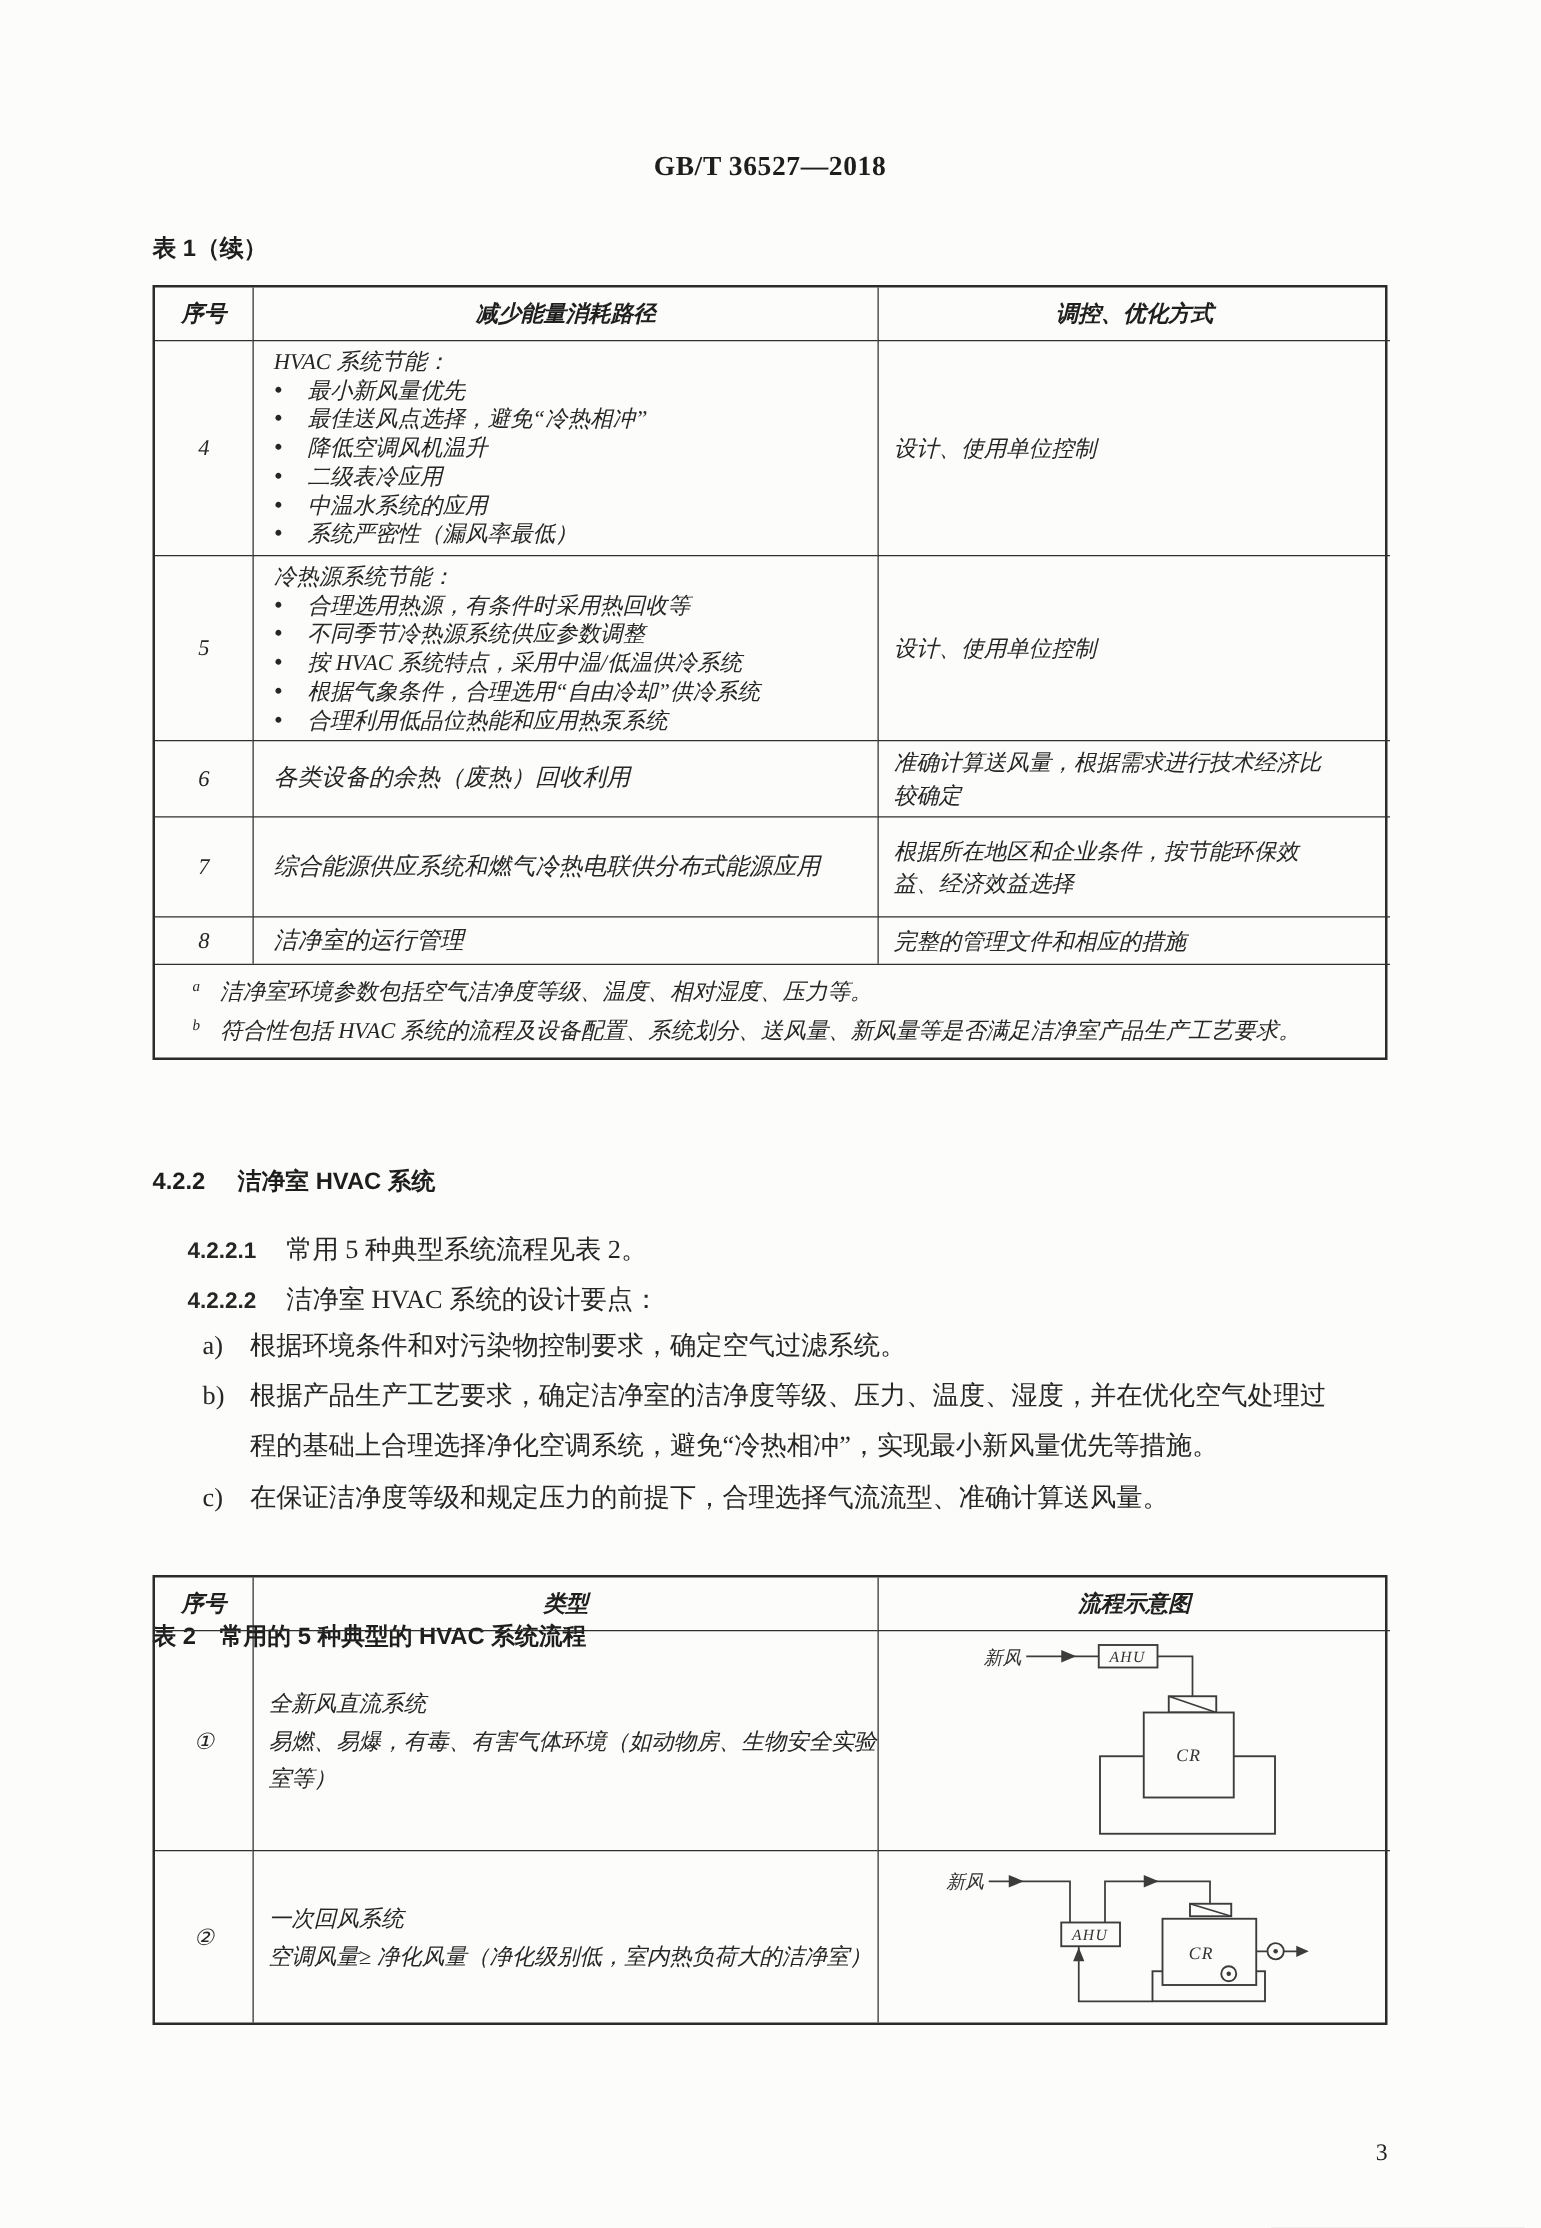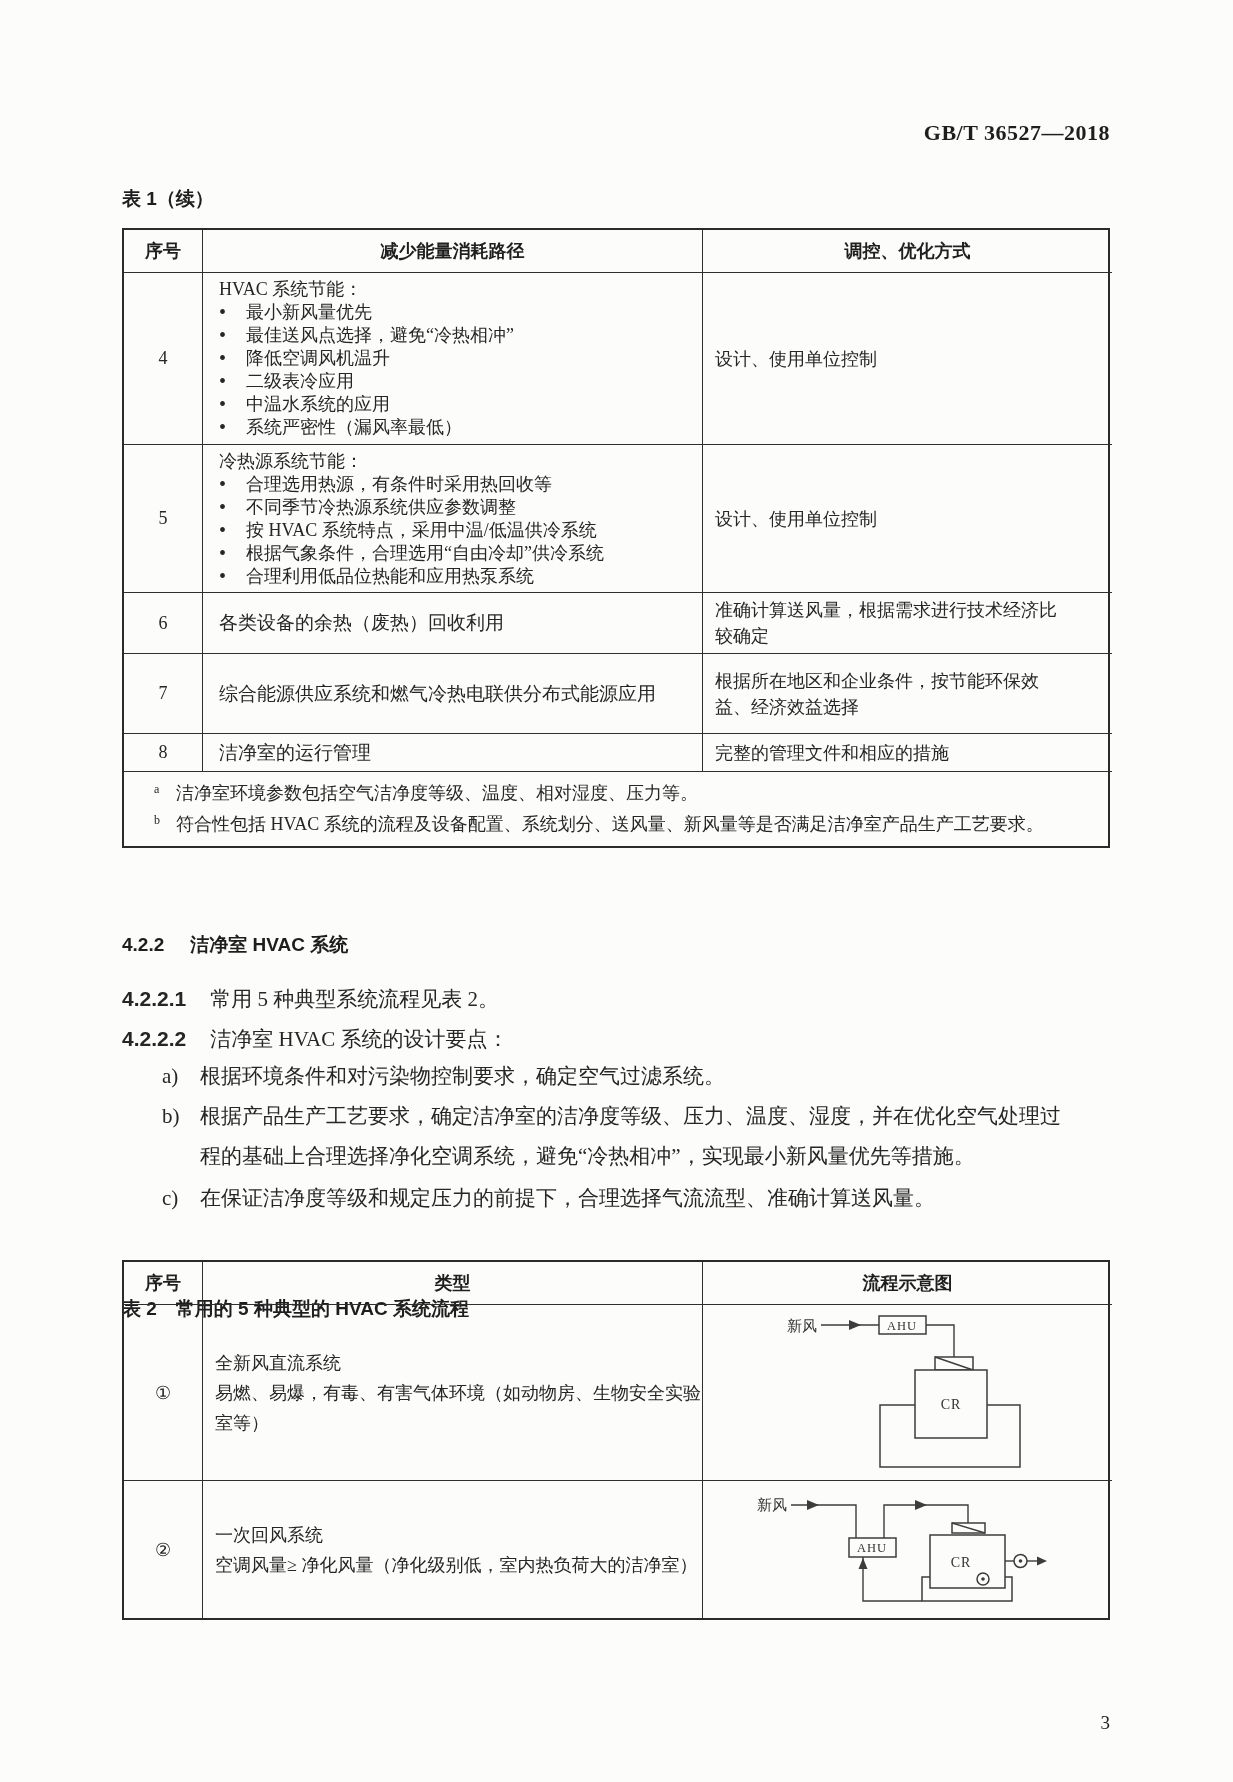--- a/index.html
+++ b/index.html
@@ -3,34 +3,34 @@
 <meta charset="utf-8">
 <style>
   html,body{margin:0;padding:0;background:#e8e8e6;}
   .page{
     position:relative;width:1233px;height:1782px;margin:0 auto;
     background:#fcfcfa;color:#262626;
     font-family:"Liberation Serif","DejaVu Serif",serif;
     overflow:hidden;
   }
   .doc-header{
-    position:absolute;top:120px;left:122px;width:988px;text-align:right;
+    position:absolute;top:120px;left:122px;width:988px;text-align:center;
     font-size:22px;font-weight:bold;letter-spacing:.5px;color:#1e1e1e;
   }
   .t-title{
     position:absolute;left:122px;width:988px;text-align:left;
     font-family:"Liberation Sans","DejaVu Sans",sans-serif;
     font-size:19px;font-weight:bold;color:#1e1e1e;
   }
   .t1-title{top:186px;}
   .t2-title{top:1296px;}
   .tbl{
     position:absolute;left:122px;width:988px;
     display:grid;grid-template-columns:78px 500px 410px;
-    border:2.2px solid #2b2b2b;box-sizing:border-box;background:transparent;
+    border:2.2px solid #2b2b2b;box-sizing:border-box;background:transparent;font-style:italic;
   }
   .t1{top:228px;}
   .t2{top:1260px;}
   .tbl>div{border-left:1.5px solid #2f2f2f;border-top:1.5px solid #2f2f2f;box-sizing:border-box;}
   .tbl>div.fc{border-left:none;}
   .tbl>div.nt{border-top:none;}
   .hcell{
     display:flex;align-items:center;justify-content:center;
     font-family:"Liberation Sans","DejaVu Sans",sans-serif;
     font-weight:bold;font-size:18px;min-height:42px;color:#1f1f1f;
@@ -52,21 +52,21 @@
   .fnmark{flex:none;width:22px;font-size:12px;position:relative;top:-4px;font-family:"Liberation Serif",serif;}
   .sec-h{
     position:absolute;left:122px;top:932px;
     font-family:"Liberation Sans","DejaVu Sans",sans-serif;
     font-size:19px;font-weight:bold;color:#1d1d1d;
   }
   .sec-h .num{margin-right:26px;}
   .clause{position:absolute;left:122px;width:988px;font-size:21px;line-height:30px;}
   .clause .num{
     font-family:"Liberation Sans","DejaVu Sans",sans-serif;
-    font-weight:bold;font-size:21px;margin-right:24px;
+    font-weight:bold;font-size:18px;margin-right:24px;margin-left:28px;
   }
   .c1{top:984px;}
   .c2{top:1024px;}
   .item{position:absolute;left:162px;display:flex;font-size:21px;line-height:40px;}
   .item .marker{flex:none;width:38px;}
   .item .txt{width:872px;}
   .ia{top:1056px;}
   .ib{top:1096px;}
   .ic{top:1178px;}
   .t2type{

